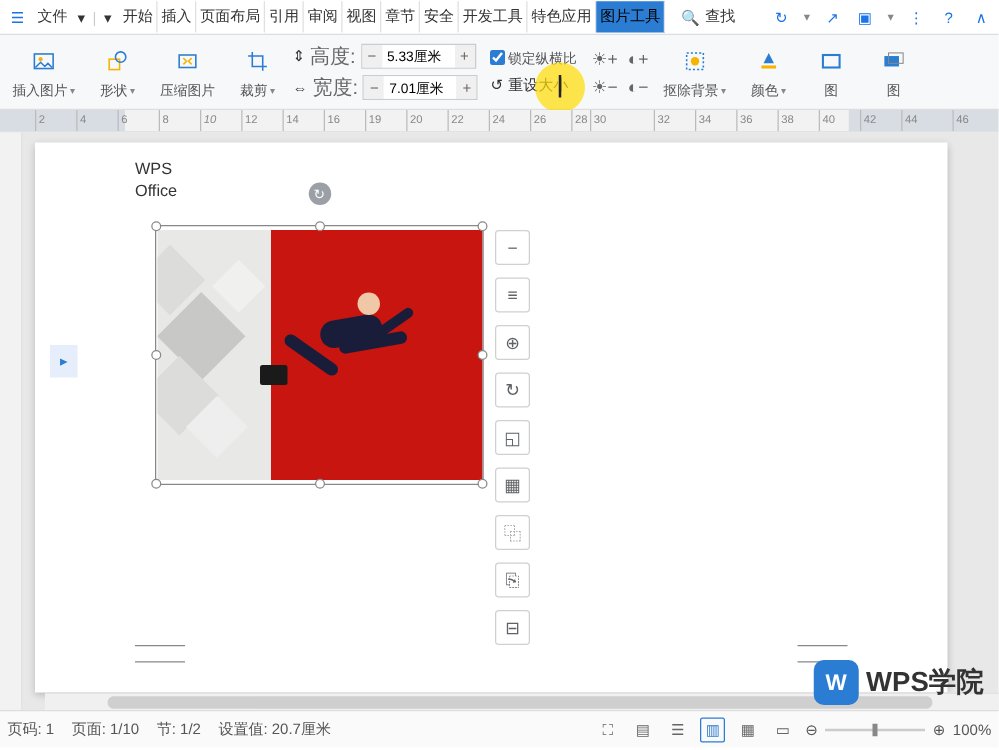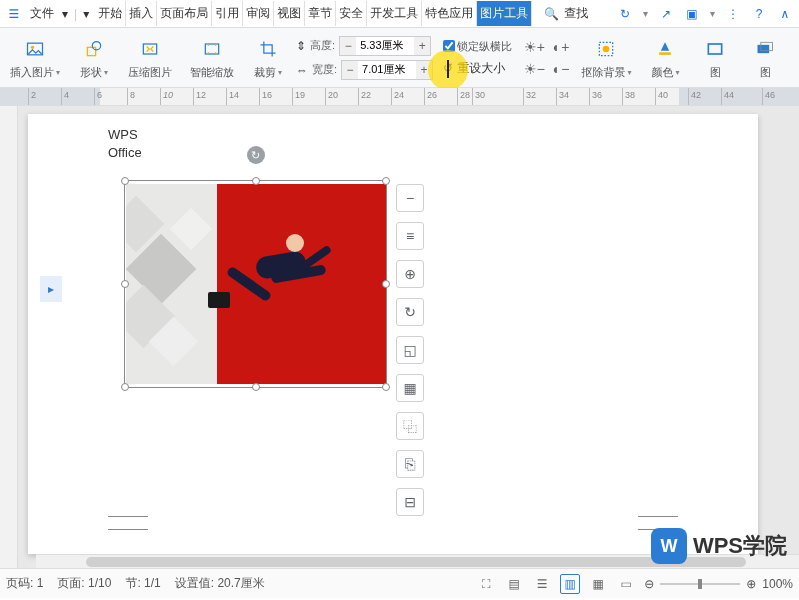--- a/index.html
+++ b/index.html
@@ -3,31 +3,31 @@
 <meta charset="utf-8">
 <style>
 * { margin:0; padding:0; box-sizing:border-box; font-family:"Microsoft YaHei",sans-serif; }
 body { width:799px; height:600px; background:#fff; overflow:hidden; position:relative; font-size:12px; color:#333; }
 .topbar { height:28px; background:#fff; border-bottom:1px solid #ddd; display:flex; align-items:center; padding:0 6px; gap:4px; }
 .topbar .ico { width:16px; height:16px; display:inline-flex; align-items:center; justify-content:center; color:#1a73e8; }
 .topbar .file { padding:2px 4px; }
 .topbar .sep { color:#ccc; margin:0 2px; }
 .tabs { display:flex; align-items:center; margin-left:2px; font-size:12px; }
 .tabs span { padding:4px 3px; cursor:pointer; border-right:1px solid #e0e0e0; }
-.tabs span.active { background:#2b7cd3; color:#fef9c3; }
+.tabs span.active { background:#2b7cd3; color:#000000; }
 .topright { margin-left:auto; display:flex; align-items:center; gap:10px; }
 .topright .chev { color:#888; font-size:10px; }
 .toolbar { height:60px; background:#f7f8fa; border-bottom:1px solid #ddd; display:flex; align-items:center; padding:0 4px; gap:6px; overflow:hidden; }
 .tbgroup { display:flex; flex-direction:column; align-items:center; justify-content:center; gap:2px; padding:2px 6px; font-size:11px; color:#555; }
 .tbgroup .gicon { width:32px; height:28px; display:flex; align-items:center; justify-content:center; color:#2b7cd3; }
 .tbgroup .glabel { display:flex; align-items:center; gap:2px; }
 .tbgroup .dd { font-size:8px; color:#888; }
 .sizebox { display:flex; flex-direction:column; gap:4px; }
 .sizerow { display:flex; align-items:center; gap:4px; }
-.sizerow .slabel { font-size:11px; color:#666; }
+.sizerow .slabel { font-size:16px; color:#666; }
 .spin { display:flex; align-items:center; border:1px solid #ccc; height:20px; }
 .spin .btn { width:16px; height:18px; background:#f0f0f0; display:flex; align-items:center; justify-content:center; font-size:12px; color:#666; }
 .spin input { width:58px; border:none; padding:0 4px; font-size:11px; height:18px; outline:none; }
 .chk { display:flex; align-items:center; gap:2px; font-size:11px; color:#555; }
 .chk input { accent-color:#2b7cd3; width:12px; height:12px; }
 .highlight { position:absolute; left:428px; top:50px; width:40px; height:40px; border-radius:50%; background:rgba(255,220,0,0.7); pointer-events:none; }
 .cursor { position:absolute; left:447px; top:60px; width:2px; height:18px; background:#222; pointer-events:none; }
 .ruler { height:18px; background:#f2f2f2; border-bottom:1px solid #ddd; position:relative; font-size:9px; color:#888; overflow:hidden; }
 .ruler .tick { position:absolute; top:0; height:100%; border-left:1px solid #bbb; }
 .ruler .tick span { position:absolute; top:2px; left:2px; }
@@ -138,31 +138,20 @@
           <path d="M8 9l3 3-3 3M16 9l-3 3 3 3" fill="none" stroke="#f5b400" stroke-width="1.5"></path>
         </svg>
       </div>
     <div class="glabel">
         <span>压缩图片</span>
       </div>
   </div>
   <div class="tbgroup">
     <div class="gicon">
         <svg viewBox="0 0 24 24">
-          <rect x="4" y="6" width="16" height="12" fill="none" stroke="#2b7cd3" stroke-width="1.5"></rect>
-          <path d="M8 8l-2-2M16 8l2-2M8 16l-2 2M16 16l2 2" stroke="#f5b400" stroke-width="1.5"></path>
-        </svg>
-      </div>
-    <div class="glabel">
-        <span>智能缩放</span>
-      </div>
-  </div>
-  <div class="tbgroup">
-    <div class="gicon">
-        <svg viewBox="0 0 24 24">
           <path d="M7 3v14h14M3 7h14v14" fill="none" stroke="#2b7cd3" stroke-width="1.5"></path>
         </svg>
       </div>
     <div class="glabel">
         <span>裁剪</span>
         <span class="dd">▾</span>
       </div>
   </div>
   <div class="sizebox">
     <div class="sizerow">
@@ -380,21 +369,21 @@
     <div class="collapse">▸</div>
     <div class="scrollbar-h">
         <div class="thumb"></div>
       </div>
   </div>
 </div>
 
 <div class="status">
   <span>页码: 1</span>
   <span>页面: 1/10</span>
-  <span>节: 1/1</span>
+  <span>节: 1/2</span>
   <span>设置值: 20.7厘米</span>
   <div class="sright">
     <span class="vbtn">⛶</span>
     <span class="vbtn">▤</span>
     <span class="vbtn">☰</span>
     <span class="vbtn active">▥</span>
     <span class="vbtn">▦</span>
     <span class="vbtn">▭</span>
     <div class="zoom">
       <span>⊖</span>

